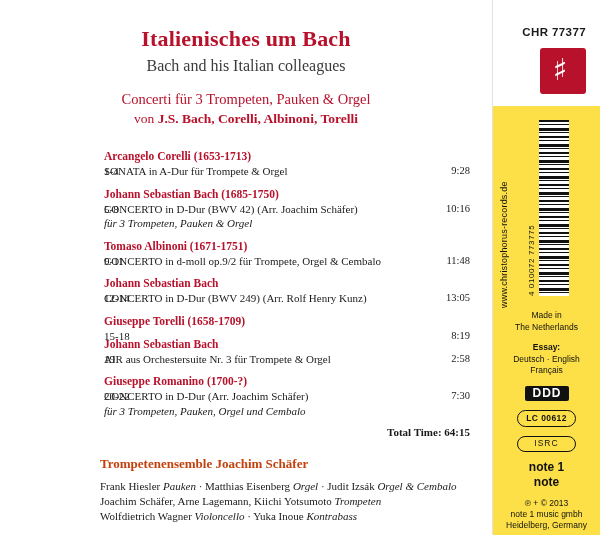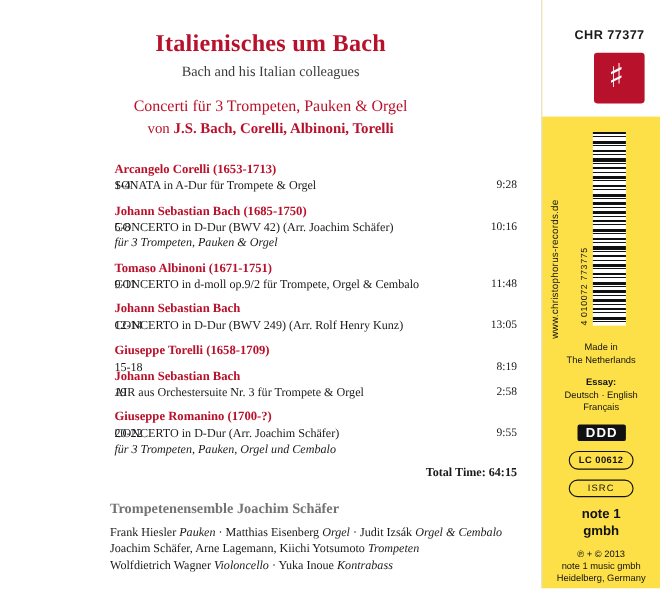--- a/index.html
+++ b/index.html
@@ -182,21 +182,21 @@
     text-align: center;
     color: #b8112b;
     font-size: 22px;
     font-weight: bold;
     margin-top: 26px;
     letter-spacing: .2px;
   }
   .subtitle {
     text-align: center;
     color: #3b3b3b;
-    font-size: 13px;
+    font-size: 16px;
     margin-top: 5px;
   }
   .work-line1 {
     text-align: center;
     color: #b8112b;
     font-size: 14.5px;
     margin-top: 16px;
   }
   .work-line2 {
     text-align: center;
@@ -255,21 +255,21 @@
     color: #1a1a1a;
     padding-left: 36px;
   }
   
   .performers {
     margin-top: 18px;
     padding-left: 100px;
     padding-right: 18px;
   }
   .ensemble {
-    color: #737373;
+    color: #c2410c;
     font-weight: bold;
     font-size: 13px;
     margin-bottom: 7px;
   }
   .pline {
     font-size: 11px;
     line-height: 15px;
     color: #1a1a1a;
   }
   .pline .role { font-style: italic; }
@@ -339,21 +339,21 @@
           <span class="tnum">19</span>
           <span class="ttime">2:58</span>
           <span>AIR aus Orchestersuite Nr. 3 für Trompete &amp; Orgel</span>
         </div>
       </div>
 
       <div class="grp">
         <div class="grp-head">Giuseppe Romanino (1700-?)</div>
         <div class="trow">
           <span class="tnum">20-22</span>
-          <span class="ttime">9:55</span>
+          <span class="ttime">7:30</span>
           <span>CONCERTO in D-Dur (Arr. Joachim Schäfer)</span>
           <div class="ital">für 3 Trompeten, Pauken, Orgel und Cembalo</div>
         </div>
       </div>
 
     </div>
 
     <div class="total">
       <span>Total Time:</span>
       <span>64:15</span>
@@ -407,21 +407,21 @@
         <span class="ddd">DDD</span>
       </div>
       <div class="blk">
         <span class="lc-badge">LC 00612</span>
       </div>
       <div class="blk">
         <span class="isrc-badge">ISRC</span>
       </div>
       <div class="blk">
         <div class="label-logo">note 1</div>
-        <div class="label-logo">gmbh</div>
+        <div class="label-logo">note</div>
       </div>
       <div class="blk">
         <div class="copyline">℗ + © 2013</div>
         <div class="copyline">note 1 music gmbh</div>
         <div class="copyline">Heidelberg, Germany</div>
       </div>
     </div>
   </div>
 
 </div>

